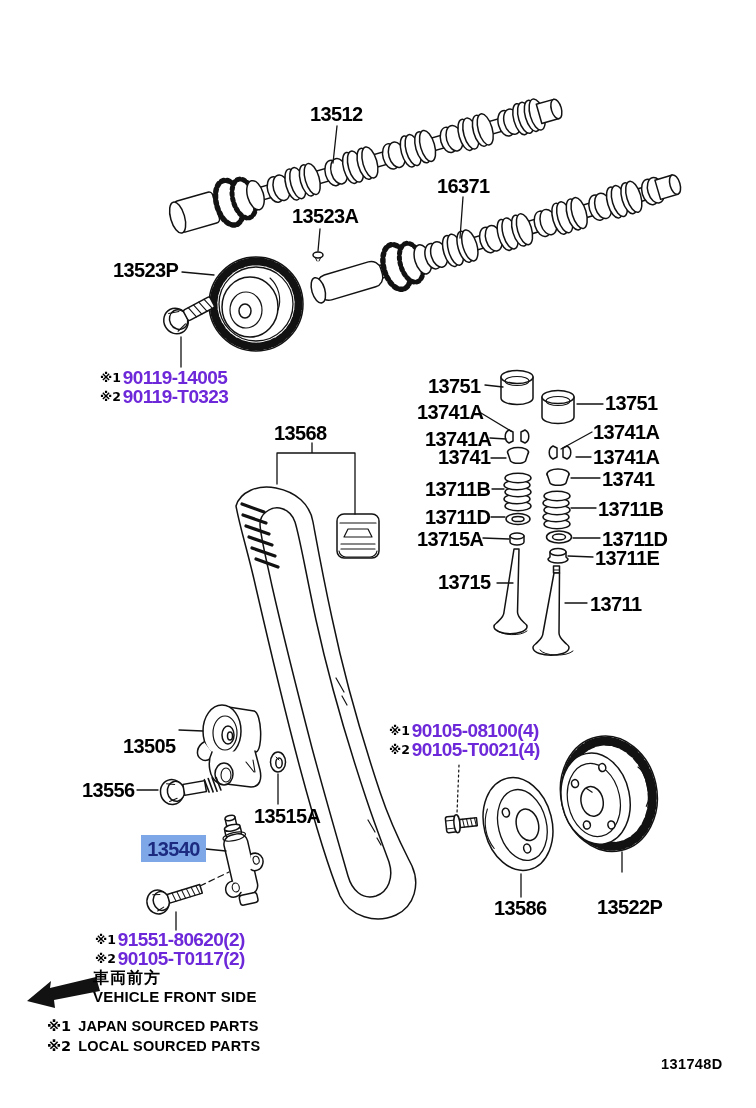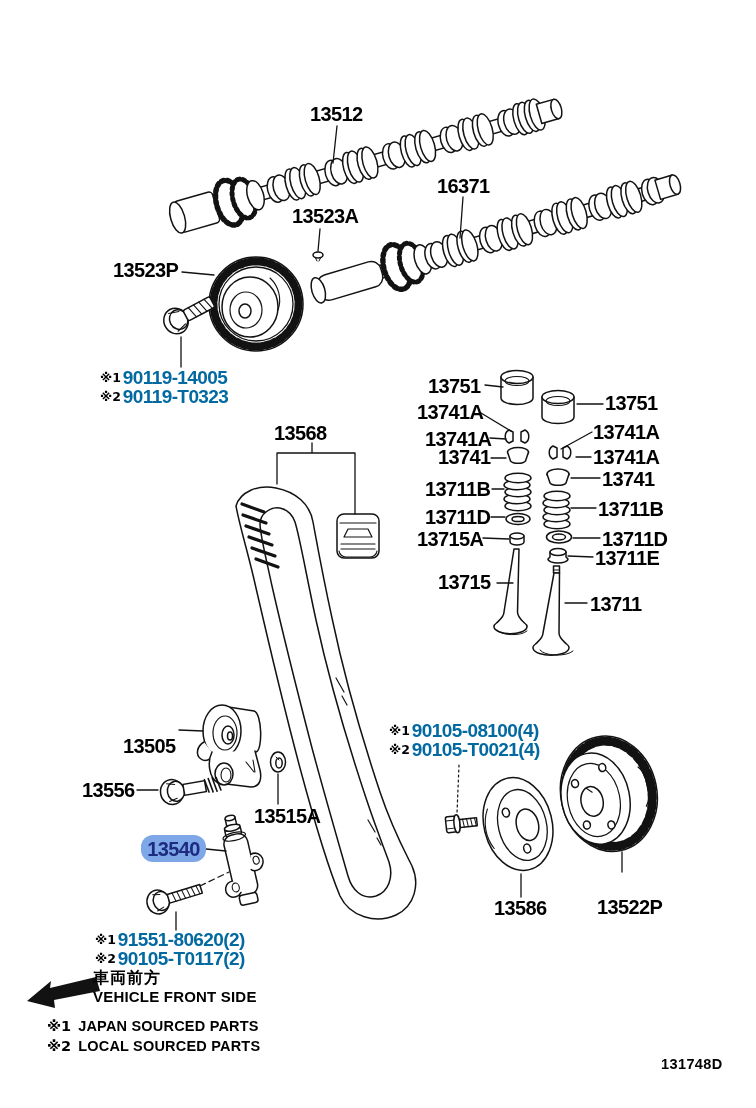--- a/index.html
+++ b/index.html
@@ -6,21 +6,21 @@
   .stage{position:relative;width:756px;height:1108px;background:#fff;overflow:hidden;
          font-family:"Liberation Sans","DejaVu Sans",sans-serif;}
   svg.art{position:absolute;left:0;top:0;width:756px;height:1108px;}
   .pn{position:absolute;font-weight:700;font-size:20px;line-height:1;letter-spacing:-0.6px;
       color:#000;white-space:nowrap;}
   .pn.hl{display:flex;align-items:center;justify-content:center;
          width:65px;height:27px;letter-spacing:-0.6px;}
   .note{position:absolute;white-space:nowrap;}
   .note-line{display:flex;align-items:center;gap:2px;height:19px;}
   .ref{font-family:"DejaVu Sans","Liberation Sans",sans-serif;font-weight:700;font-size:12.5px;color:#000;}
-  .num{font-weight:700;font-size:19px;letter-spacing:-0.6px;color:#0369a1;}
+  .num{font-weight:700;font-size:19px;letter-spacing:-0.6px;color:#6d28d9;}
   .annot{position:absolute;font-weight:700;color:#000;white-space:nowrap;}
   .annot.jp{font-size:16px;letter-spacing:1px;}
   .annot.en{font-size:15px;letter-spacing:0.2px;}
   .leg{position:absolute;display:flex;gap:7px;white-space:nowrap;}
   .leg .lref{font-family:"DejaVu Sans","Liberation Sans",sans-serif;font-weight:700;font-size:14.5px;color:#000;}
   .leg .ltxt{font-weight:700;font-size:14.5px;letter-spacing:0.2px;color:#000;}
   .figcode{position:absolute;font-weight:700;font-size:14.5px;color:#000;letter-spacing:0.4px;}
 </style>
 </head>
 <body>
@@ -349,21 +349,21 @@
   <div class="pn" style="left:593px;top:447px">13741A</div>
   <div class="pn" style="left:602px;top:469px">13741</div>
   <div class="pn" style="left:598px;top:499px">13711B</div>
   <div class="pn" style="left:602px;top:529px">13711D</div>
   <div class="pn" style="left:595px;top:548px">13711E</div>
   <div class="pn" style="left:590px;top:594px">13711</div>
 
   <div class="pn" style="left:123px;top:736px">13505</div>
   <div class="pn" style="left:82px;top:780px">13556</div>
   <div class="pn" style="left:254px;top:806px">13515A</div>
-  <div class="pn hl" style="left: 141px; top: 835px; background-color: rgb(126, 167, 232); color: rgb(28, 43, 127); border-radius: 12px;">13540</div>
+  <div class="pn hl" style="left: 141px; top: 835px; background-color: rgb(126, 167, 232); color: rgb(28, 43, 127);">13540</div>
   <div class="pn" style="left:494px;top:898px">13586</div>
   <div class="pn" style="left:597px;top:897px">13522P</div>
 
   <div class="note" style="left:100px;top:368px">
     <div class="note-line">
       <span class="ref">※1</span>
       <span class="num">90119-14005</span>
     </div>
     <div class="note-line">
       <span class="ref">※2</span>

